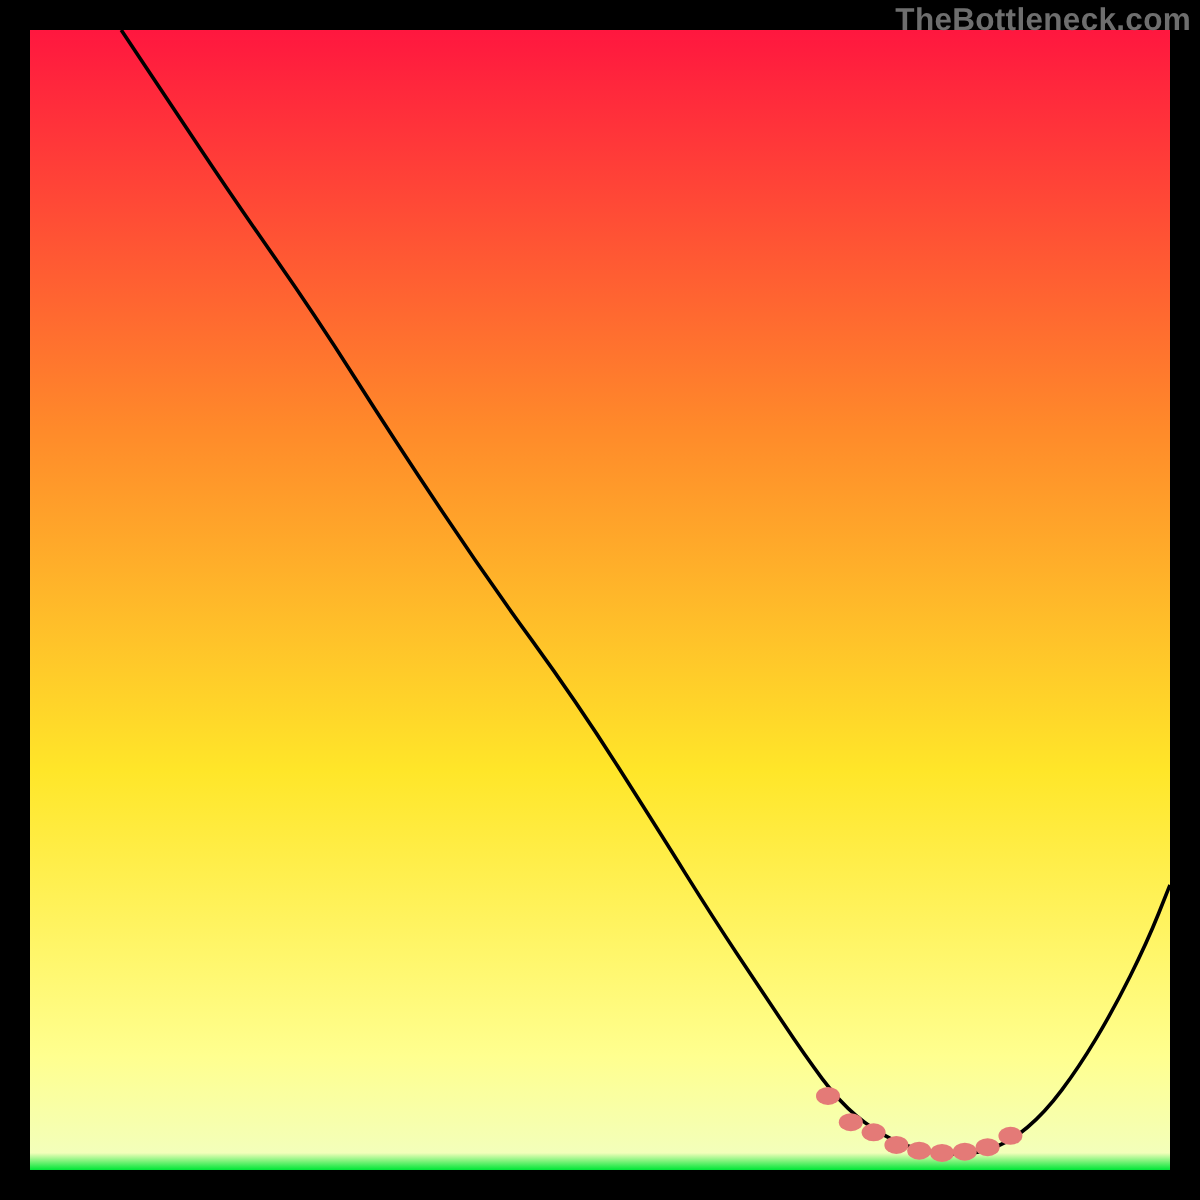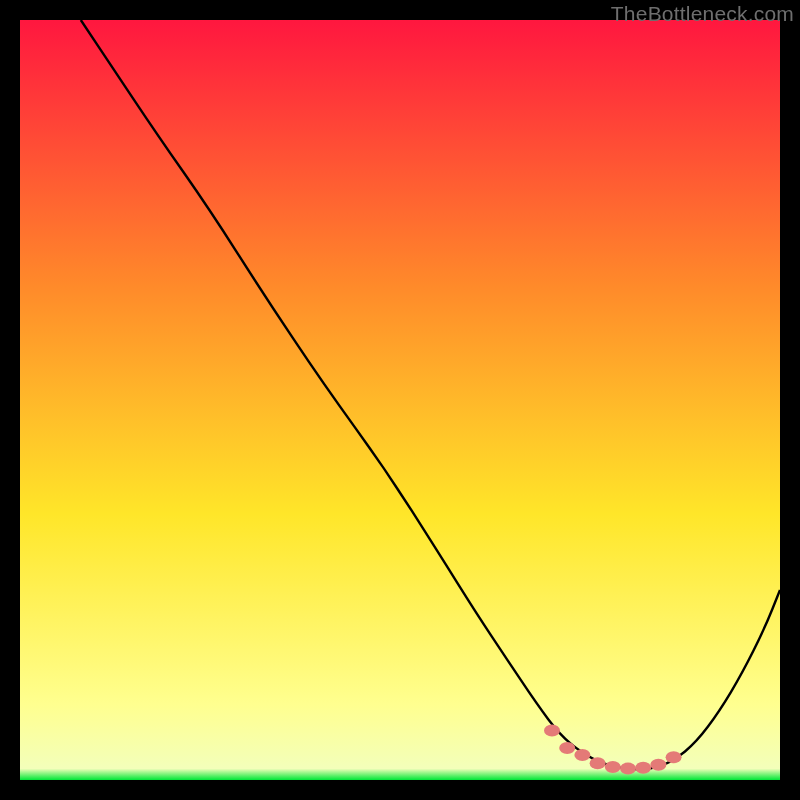--- a/index.html
+++ b/index.html
@@ -25,21 +25,21 @@
     top: 0;
     width: 760px;
     height: 760px;
   }
   .watermark {
     position: absolute;
     top: 2px;
     right: 6px;
     color: #6e6e6e;
     font-size: 21px;
-    font-weight: 400;
+    font-weight: 700;
     letter-spacing: 0.2px;
     text-align: right;
   }
 </style>
 </head>
 <body>
 
 <div class="frame">
   <svg class="plot-area" viewBox="0 0 760 760" preserveAspectRatio="none">
     <defs>

